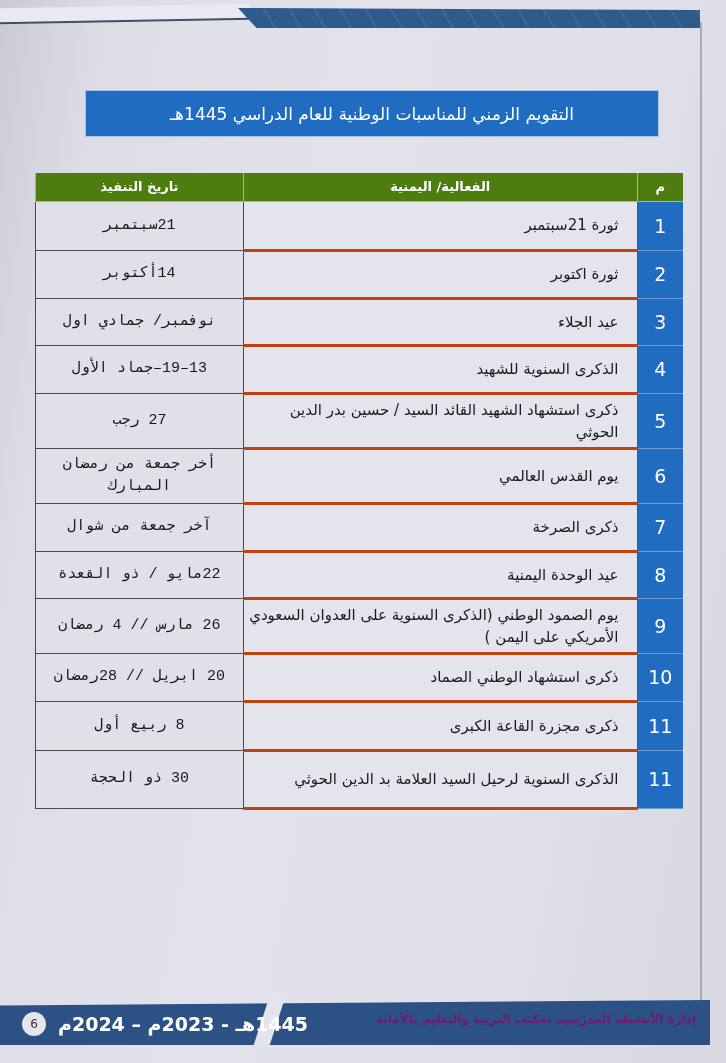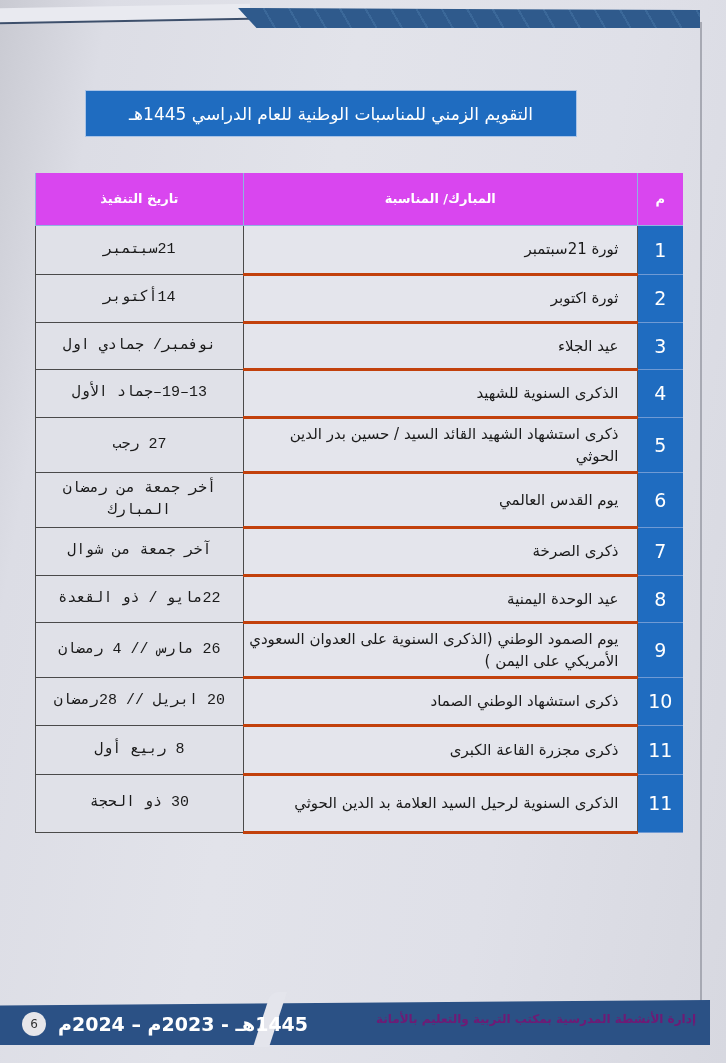--- a/index.html
+++ b/index.html
@@ -15,32 +15,32 @@
   }
   .top-band {
     position: absolute; left: 238px; top: 8px; width: 462px; height: 20px;
     background: repeating-linear-gradient(60deg, #2f5a8c 0 9px, #3b6899 9px 11px, #2f5a8c 11px 22px);
     clip-path: polygon(0 0, 100% 10%, 100% 100%, 4% 100%);
   }
   .right-edge {
     position: absolute; right: 24px; top: 22px; width: 2px; height: 980px; background: #a7a9b3;
   }
   .title-banner {
-    position: absolute; left: 85px; top: 90px; width: 492px; height: 47px;
+    position: absolute; left: 85px; top: 90px; width: 574px; height: 47px;
     background: #1f6cc0; border: 1px solid #a9c3e6; box-sizing: border-box;
     display: flex; align-items: center; justify-content: center;
     color: #ffffff; font-size: 17px; direction: rtl;
   }
   .table {
     position: absolute; left: 35px; top: 173px; width: 648px;
     direction: rtl; border-collapse: collapse;
   }
   .table td, .table th { padding: 0; box-sizing: border-box; }
   .hdr th {
-    background: #d946ef; color: #fff; height: 52px; font-size: 13px; font-weight: bold;
+    background: #4d7c0f; color: #fff; height: 28px; font-size: 13px; font-weight: bold;
     border-left: 1px solid #8fb3e0; border-bottom: 1px solid #8fb3e0;
   }
   .col-num { width: 46px; }
   .col-event { width: 394px; }
   .col-date { width: 208px; }
   .num-cell {
     background: #1f6cc0; color: #ffffff; font-size: 19px; text-align: center;
     border-bottom: 1px solid #6f9ad4; border-left: 1px solid #555;
   }
   .event-cell {
@@ -83,21 +83,21 @@
 <div class="right-edge"></div>
 
 <div class="title-banner">
   <span>التقويم الزمني للمناسبات الوطنية للعام الدراسي 1445هـ</span>
 </div>
 
 <table class="table">
   <thead>
     <tr class="hdr">
       <th class="col-num">م</th>
-      <th class="col-event">المبارك/ المناسبة</th>
+      <th class="col-event">الفعالية/ اليمنية</th>
       <th class="col-date">تاريخ التنفيذ</th>
     </tr>
   </thead>
   <tbody>
     <tr class="row" style="height:49px">
       <td class="num-cell">1</td>
       <td class="event-cell">ثورة 21سبتمبر</td>
       <td class="date-cell">21سبتمبر</td>
     </tr>
     <tr class="row" style="height:48px">

